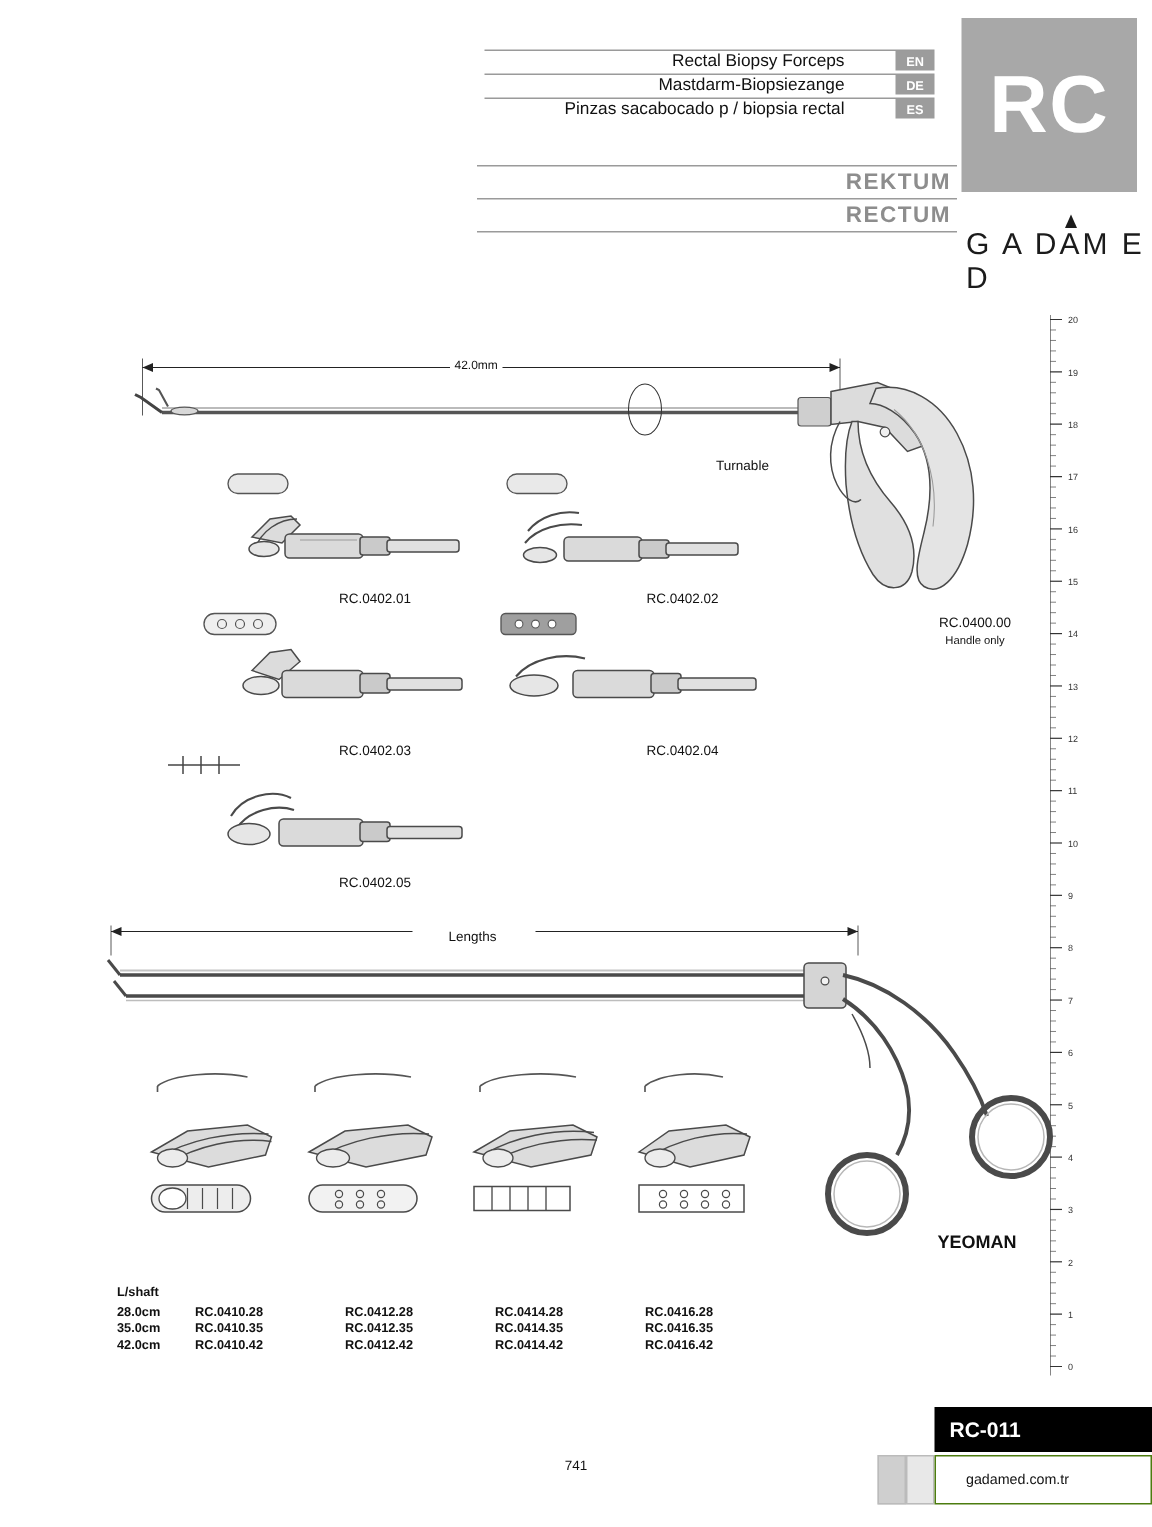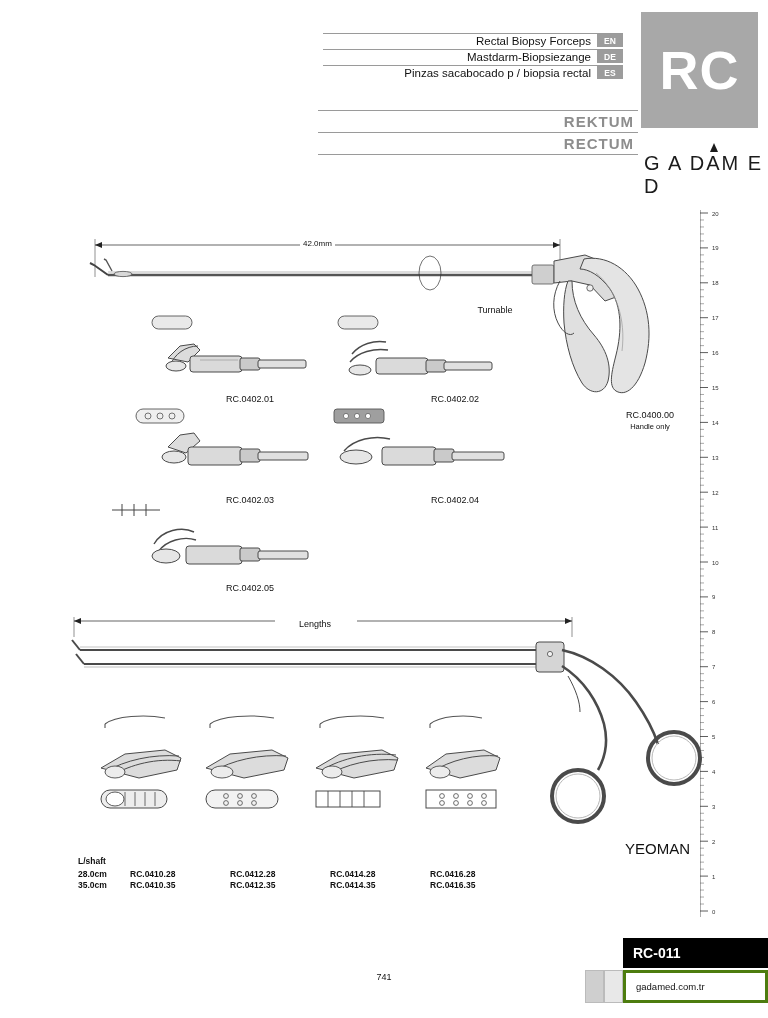--- a/index.html
+++ b/index.html
@@ -19,21 +19,21 @@
     position:absolute; left:641px; top:12px; width:117px; height:116px;
     background:#a8a8a8;
     display:flex; align-items:center; justify-content:center;
   }
   .rc-badge span {
     font-size:54px; font-weight:bold; color:#ffffff; letter-spacing:1px;
     font-family:"Liberation Sans", sans-serif;
   }
 
   .lang-block { position:absolute; right:145px; top:33px; width:340px; text-align:right; }
-  .lang-row { display:flex; justify-content:flex-end; align-items:center; margin-bottom:2px; }
+  .lang-row { display:flex; justify-content:flex-end; align-items:center; margin-bottom:2px;gap:28px; }
   .lang-name { font-size:11.5px; color:#111; padding-right:6px; white-space:nowrap; }
   .lang-tag {
     width:26px; height:13px; background:#9c9c9c; color:#fff; font-size:8.5px;
     display:flex; align-items:center; justify-content:center; font-weight:bold;text-align:center;
   }
   .lang-rule { border-bottom:1px solid #9a9a9a; width:300px; margin-left:auto; height:0; }
 
   .sect-block { position:absolute; left:318px; top:110px; width:320px; text-align:right; }
   .sect-line { border-top:1px solid #9a9a9a; }
   .sect-name {
@@ -57,34 +57,34 @@
   .lbl-sm { font-size:7.5px; }
 
   
   .footer-num { position:absolute; left:0; right:0; top:972px; text-align:center; font-size:9px; }
   .footer-box { position:absolute; left:585px; top:938px; width:183px; height:79px; }
   .footer-code {
     position:absolute; left:38px; top:0; width:145px; height:30px; background:#000; color:#fff;
     font-size:14px; font-weight:bold; display:flex; align-items:center; padding-left:10px;
   }
   .footer-site {
-    position:absolute; left:38px; top:32px; width:145px; height:33px; border:3px solid #4d7c0f;
-    font-size:9.5px; display:flex; align-items:center; padding-left:10px; color:#111; background:#fff;
+    position:absolute; left:38px; top:32px; width:145px; height:33px; border:1px solid #4d7c0f;
+    font-size:9.5px; display:flex; align-items:center; padding-left:20px; color:#111; background:#fff;
   }
   .footer-sq1 { position:absolute; left:0px; top:32px; width:19px; height:33px; background:#cfcfcf; border:1px solid #bbb;}
   .footer-sq2 { position:absolute; left:19px; top:32px; width:19px; height:33px; background:#e8e8e8; border:1px solid #bbb;}
 
   .table-codes { position:absolute; left:78px; top:856px; font-size:8.5px; color:#111;font-weight:bold; }
   .table-codes .hdr { font-size:8.5px; margin-bottom:3px; }
   .table-codes table { border-collapse:collapse; }
   .table-codes td { padding:0 0 1px 0; font-size:8.5px; }
   .table-codes td.len { width:52px; }
   .table-codes td.c { width:100px; }
 
-  .yeoman { position:absolute; left:625px; top:840px; font-size:15px; font-weight:normal; }
+  .yeoman { position:absolute; left:625px; top:821px; font-size:12px; font-weight:bold; }
   .dim-txt { position:absolute; font-size:8px; background:#fff; padding:0 3px; }
 </style>
 </head>
 <body>
 
 <div class="page">
 
   <div class="rc-badge">
     <span>RC</span>
   </div>
@@ -471,20 +471,27 @@
         <td class="c">RC.0414.28</td>
         <td class="c">RC.0416.28</td>
       </tr>
       <tr>
         <td class="len">35.0cm</td>
         <td class="c">RC.0410.35</td>
         <td class="c">RC.0412.35</td>
         <td class="c">RC.0414.35</td>
         <td class="c">RC.0416.35</td>
       </tr>
+      <tr>
+        <td class="len">42.0cm</td>
+        <td class="c">RC.0410.42</td>
+        <td class="c">RC.0412.42</td>
+        <td class="c">RC.0414.42</td>
+        <td class="c">RC.0416.42</td>
+      </tr>
     </tbody>
       </table>
   </div>
 
   <div class="footer-num">741</div>
   <div class="footer-box">
     <div class="footer-code">RC-011</div>
     <div class="footer-sq1"></div>
     <div class="footer-sq2"></div>
     <div class="footer-site">gadamed.com.tr</div>

